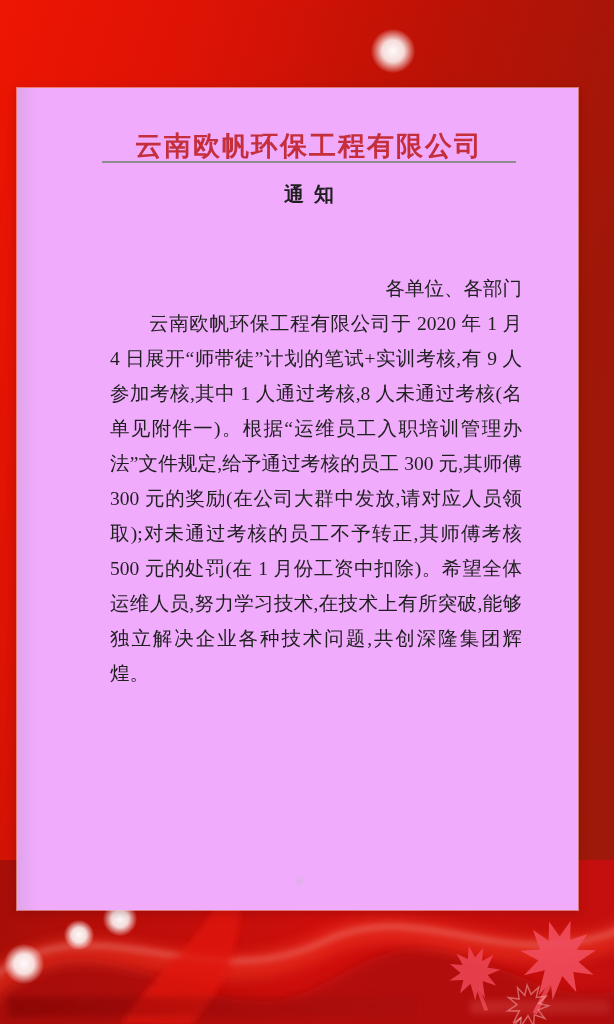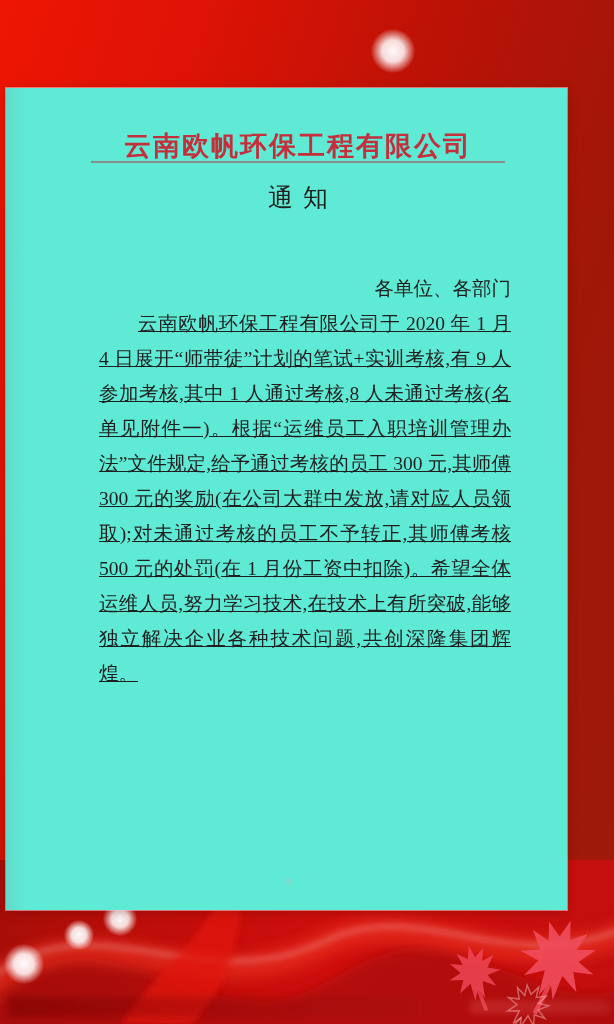--- a/index.html
+++ b/index.html
@@ -39,22 +39,22 @@
     filter: blur(3px); border-radius: 3px;
   }
   .watermark-band-right {
     position: absolute; left: 470px; top: 1000px; width: 140px; height: 14px;
     background: linear-gradient(90deg, rgba(255,120,120,0.22), rgba(255,150,150,0.12));
     filter: blur(3px); border-radius: 3px;
   }
 
   
   .paper {
-    position: absolute; left: 6px; top: 88px; width: 561px; height: 822px;
-    background: #5eead4;
+    position: absolute; left: 17px; top: 88px; width: 561px; height: 822px;
+    background: #f0abfc;
     box-shadow: 0 0 0 1px rgba(255,210,210,0.55), 0 2px 10px rgba(60,0,0,0.25);
   }
   .paper-left-shade {
     position: absolute; left: 0; top: 0; bottom: 0; width: 20px;
     background: linear-gradient(90deg, rgba(120,120,130,0.14), rgba(120,120,130,0.0));
   }
   .paper-dot {
     position: absolute; left: 279px; top: 790px; width: 7px; height: 7px;
     border-radius: 50%; background: #bdbdbd; opacity: 0.35; filter: blur(1px);
   }
@@ -65,32 +65,31 @@
     font-size: 27px; font-weight: bold; letter-spacing: 2px;
     color: #c42f3b;
   }
   .title-rule {
     position: absolute; left: 85px; top: 73px; width: 414px; height: 2px;
     background: #8d8d8d; border: none;
   }
   .notice-heading {
     position: absolute; left: 85px; top: 93px; width: 414px;
     text-align: center;
-    font-size: 25px; color: #1f1f1f; letter-spacing: 10px; text-indent: 10px;
+    font-size: 20px; color: #1f1f1f; letter-spacing: 10px; text-indent: 10px; font-weight: bold;
   }
   .body-block {
     position: absolute; left: 93px; top: 183px; width: 412px;
     font-size: 19.5px; line-height: 35px; color: #1f1f1f;
   }
   .salutation { text-align: right; }
   .paragraph {
     text-indent: 2em;
     text-align: justify;
     text-align-last: left;
-    text-decoration: underline;
   }
 </style>
 </head>
 <body>
 
 <div class="stage">
 
   <div class="bg-base"></div>
   <div class="bg-bottom"></div>
 

